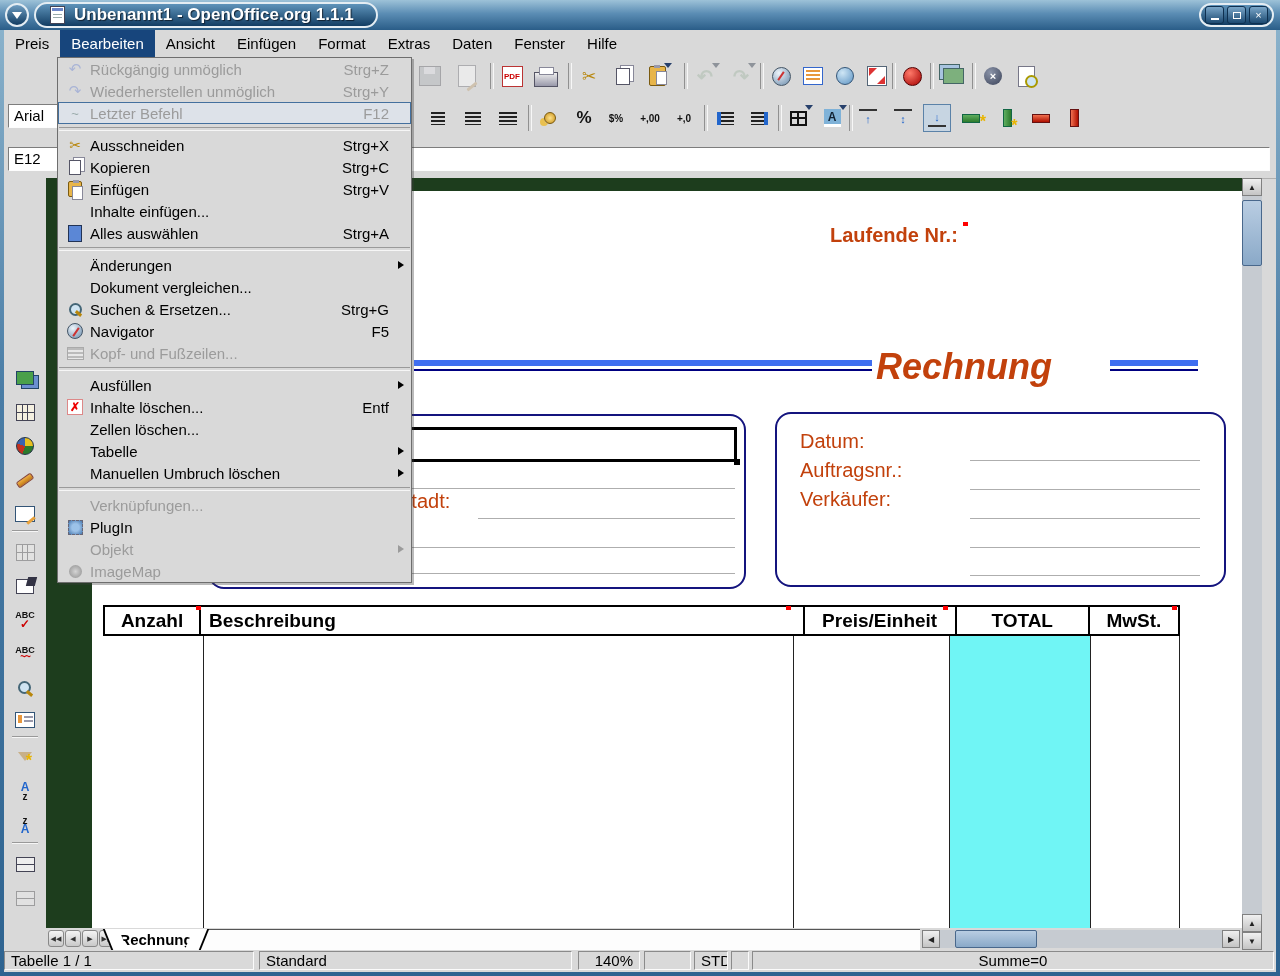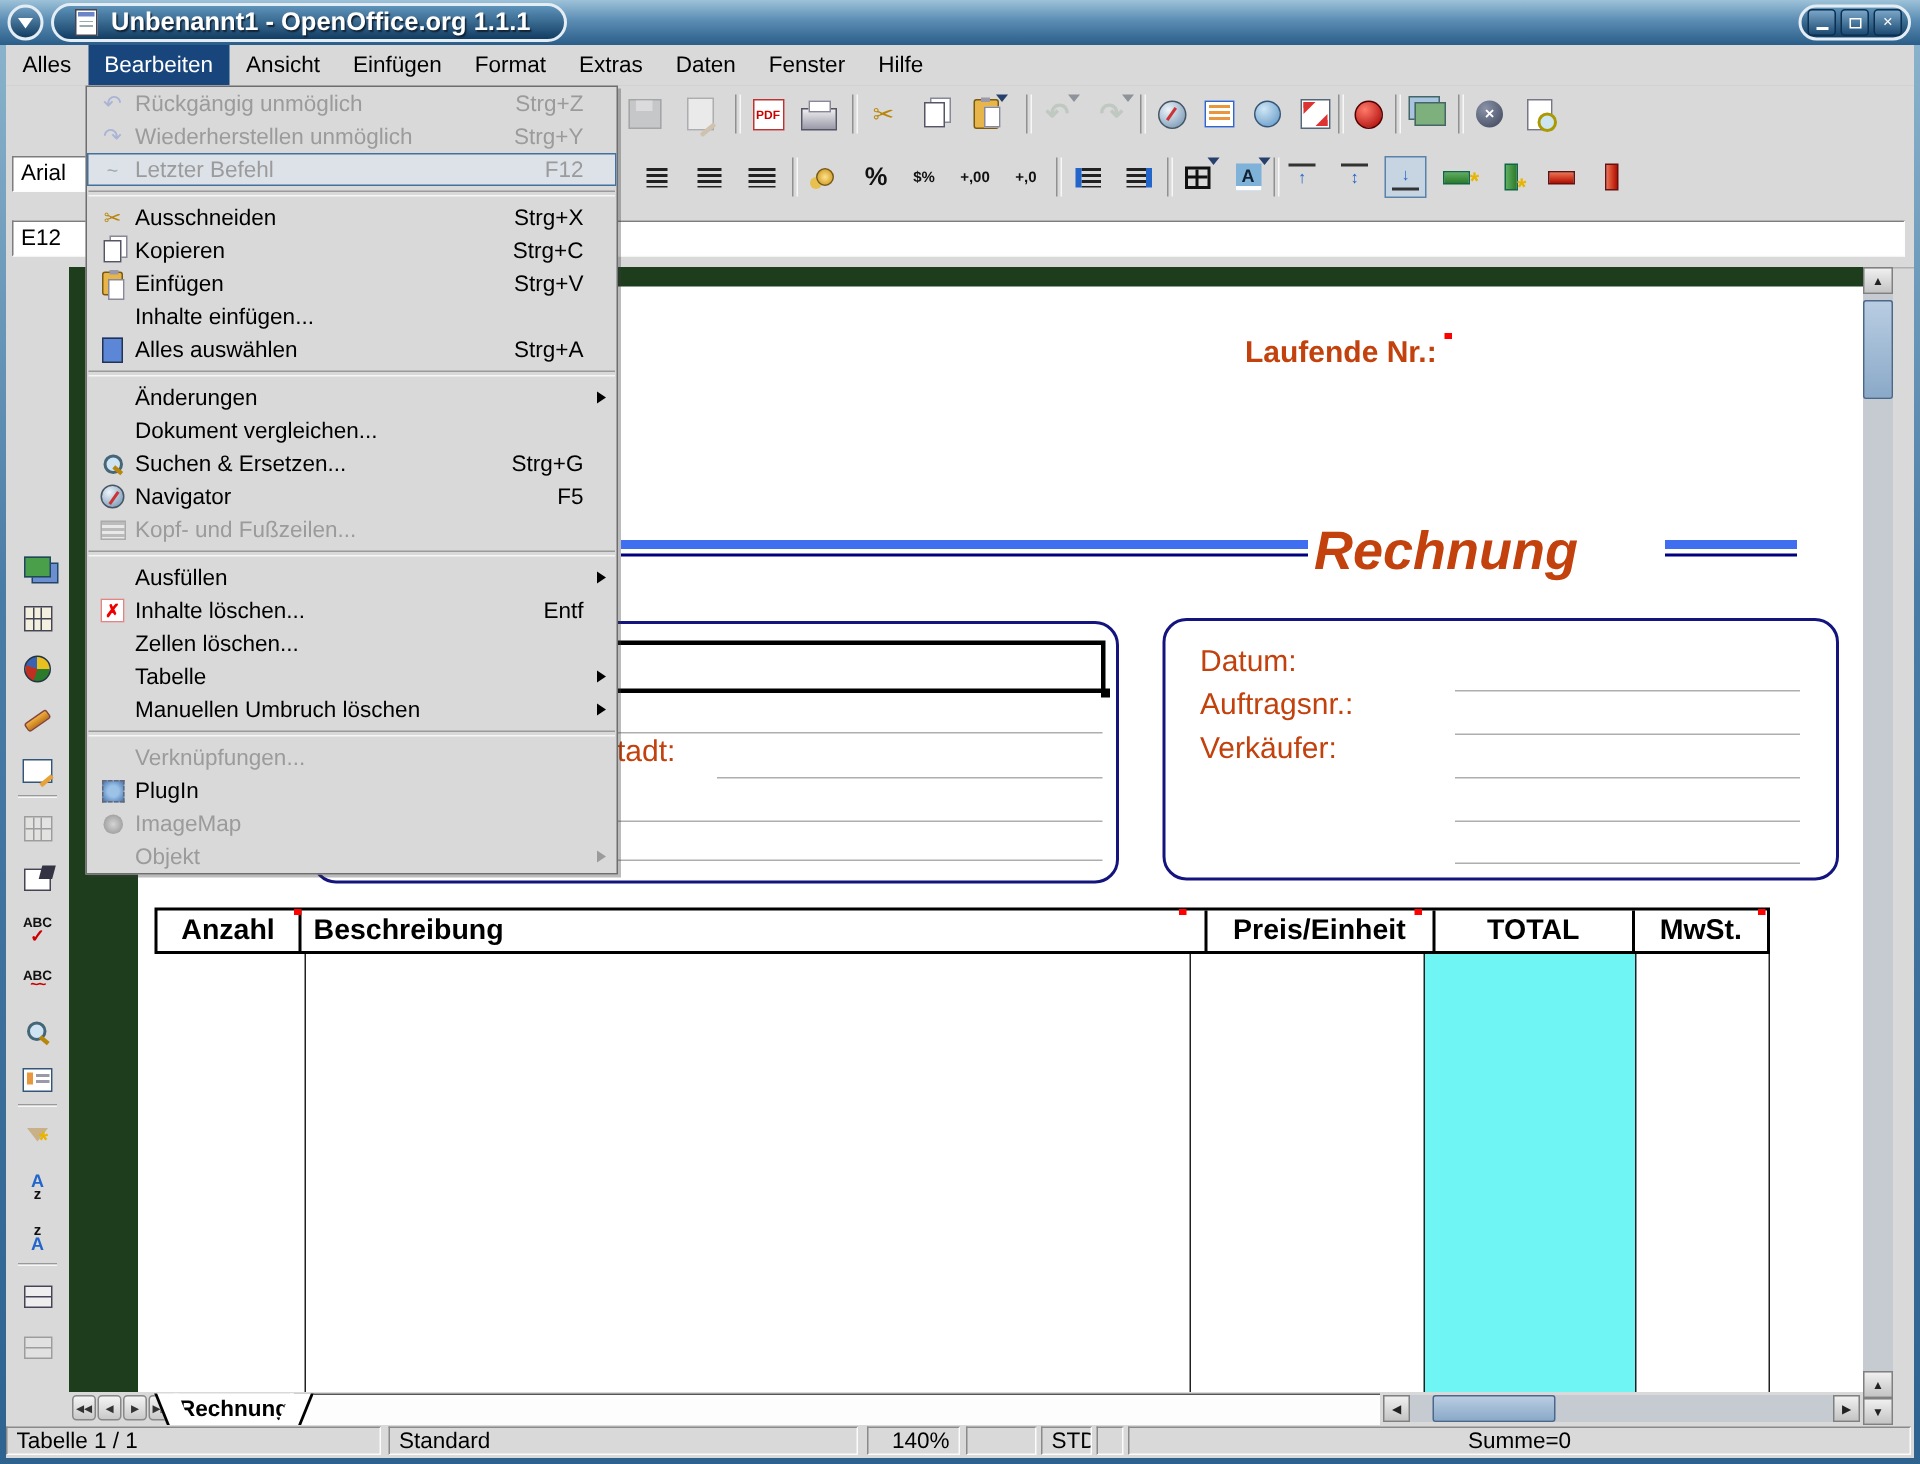--- a/index.html
+++ b/index.html
@@ -210,21 +210,21 @@
         </span>
       <span class="wbtn">
           <span>×</span>
         </span>
     </div>
   </div>
 
   <div class="chrome"></div>
 
   <div class="menubar">
-    <span class="mb-item">Alles</span>
+    <span class="mb-item">Preis</span>
     <span class="mb-item active">Bearbeiten</span>
     <span class="mb-item">Ansicht</span>
     <span class="mb-item">Einfügen</span>
     <span class="mb-item">Format</span>
     <span class="mb-item">Extras</span>
     <span class="mb-item">Daten</span>
     <span class="mb-item">Fenster</span>
     <span class="mb-item">Hilfe</span>
   </div>
 
@@ -653,30 +653,30 @@
     </div>
     <div class="mrow">
       <span class="mico">
           <span class="mi-plugin"></span>
         </span>
       <span class="mlabel">PlugIn</span>
         <span class="mshort"></span>
         <span class="marr"></span>
     </div>
     <div class="mrow dis">
-      <span class="mico">
-          <span class="mi-imap"></span>
-        </span>
-      <span class="mlabel">ImageMap</span>
-        <span class="mshort"></span>
-        <span class="marr"></span>
-    </div>
-    <div class="mrow dis">
       <span class="mico"></span>
       <span class="mlabel">Objekt</span>
         <span class="mshort"></span>
         <span class="marr">
           <span class="tri g"></span>
         </span>
     </div>
+    <div class="mrow dis">
+      <span class="mico">
+          <span class="mi-imap"></span>
+        </span>
+      <span class="mlabel">ImageMap</span>
+        <span class="mshort"></span>
+        <span class="marr"></span>
+    </div>
   </div>
 
 </div>
 
 </body></html>

